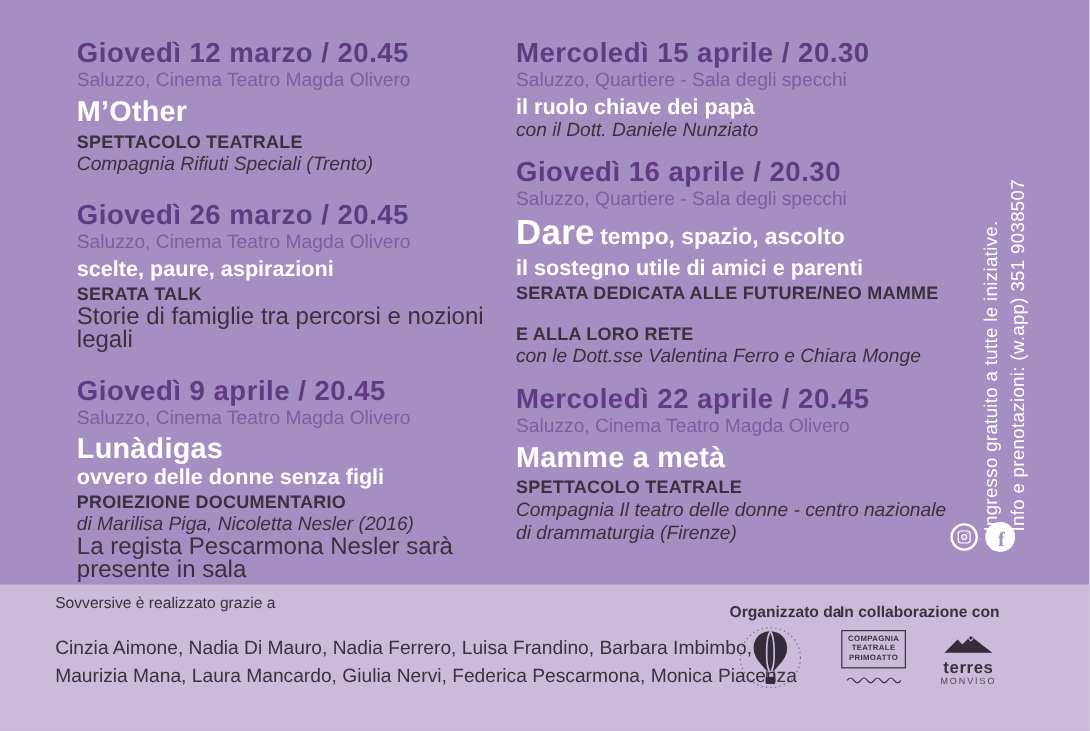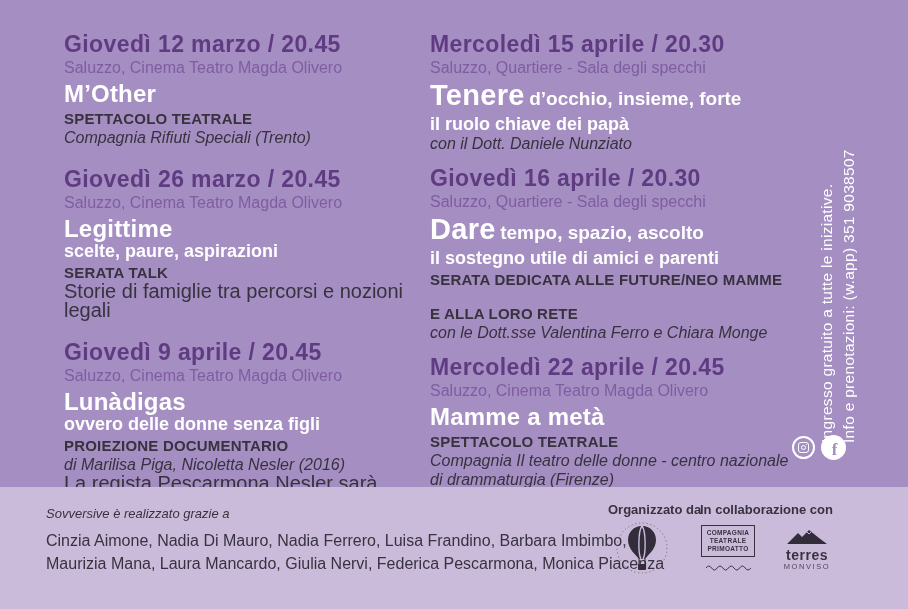--- a/index.html
+++ b/index.html
@@ -78,21 +78,21 @@
     content:"f";
     color:var(--bg);font-size:17px;font-weight:700;
     font-family:"Liberation Serif", serif;
     position:relative;top:2px;left:1px;
   }
   
   .footer{
     position:absolute;left:0;top:487px;width:908px;height:122px;
     background:var(--footer-bg);color:var(--dark);
   }
-  .credit-intro{position:absolute;left:46px;top:19px;font-size:13px;font-weight:500;font-style:italic;}
+  .credit-intro{position:absolute;left:46px;top:8px;font-size:13px;font-weight:500;}
   .credit-names{position:absolute;left:46px;top:42px;font-size:16px;line-height:23px;}
   .org-label{position:absolute;left:608px;top:15px;font-size:13px;font-weight:600;}
   .collab-label{position:absolute;left:700px;top:15px;font-size:13px;font-weight:600;}
   .balloon-wrap{position:absolute;left:614px;top:31px;width:56px;text-align:center;}
   .partners{position:absolute;left:701px;top:38px;display:flex;align-items:center;gap:24px;}
   .logo-primoatto{width:54px;text-align:center;}
   .pa-box{
     border:1px solid var(--dark);padding:3px 2px;
     font-size:6.5px;font-weight:700;line-height:8px;letter-spacing:0.3px;
   }
@@ -114,21 +114,20 @@
       <h2 class="ev-date">Giovedì 12 marzo / 20.45</h2>
       <div class="ev-loc">Saluzzo, Cinema Teatro Magda Olivero</div>
       <h3 class="ev-title">M’Other</h3>
       <div class="ev-genre">SPETTACOLO TEATRALE</div>
       <div class="ev-company">Compagnia Rifiuti Speciali (Trento)</div>
     </article>
 
     <article class="event">
       <h2 class="ev-date">Giovedì 26 marzo / 20.45</h2>
       <div class="ev-loc">Saluzzo, Cinema Teatro Magda Olivero</div>
-      <h3 class="ev-title">Legittime</h3>
       <div class="ev-subtitle">scelte, paure, aspirazioni</div>
       <div class="ev-genre">SERATA TALK</div>
       <div class="ev-note">Storie di famiglie tra percorsi e nozioni legali</div>
     </article>
 
     <article class="event">
       <h2 class="ev-date">Giovedì 9 aprile / 20.45</h2>
       <div class="ev-loc">Saluzzo, Cinema Teatro Magda Olivero</div>
       <h3 class="ev-title">Lunàdigas</h3>
       <div class="ev-subtitle">ovvero delle donne senza figli</div>
@@ -137,24 +136,20 @@
       <div class="ev-note">La regista Pescarmona Nesler sarà presente in sala</div>
     </article>
 
   </div>
 
   <div class="col col-right">
 
     <article class="event">
       <h2 class="ev-date">Mercoledì 15 aprile / 20.30</h2>
       <div class="ev-loc">Saluzzo, Quartiere - Sala degli specchi</div>
-      <div class="ev-title-line">
-        <span class="ev-title-big">Tenere</span>
-        <span class="ev-title-rest">d’occhio, insieme, forte</span>
-      </div>
       <div class="ev-subtitle">il ruolo chiave dei papà</div>
       <div class="ev-company">con il Dott. Daniele Nunziato</div>
     </article>
 
     <article class="event">
       <h2 class="ev-date">Giovedì 16 aprile / 20.30</h2>
       <div class="ev-loc">Saluzzo, Quartiere - Sala degli specchi</div>
       <div class="ev-title-line">
         <span class="ev-title-big">Dare</span>
         <span class="ev-title-rest">tempo, spazio, ascolto</span>

